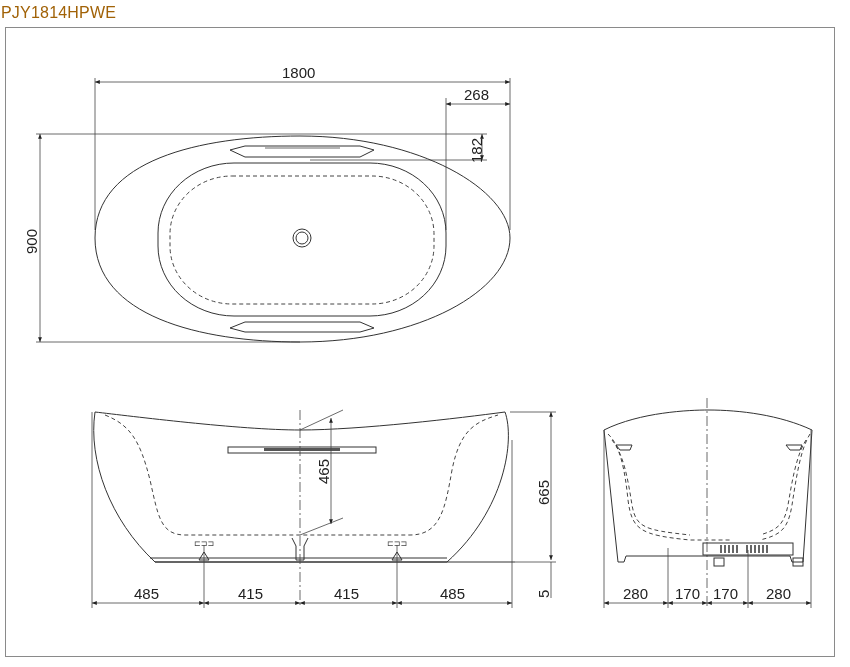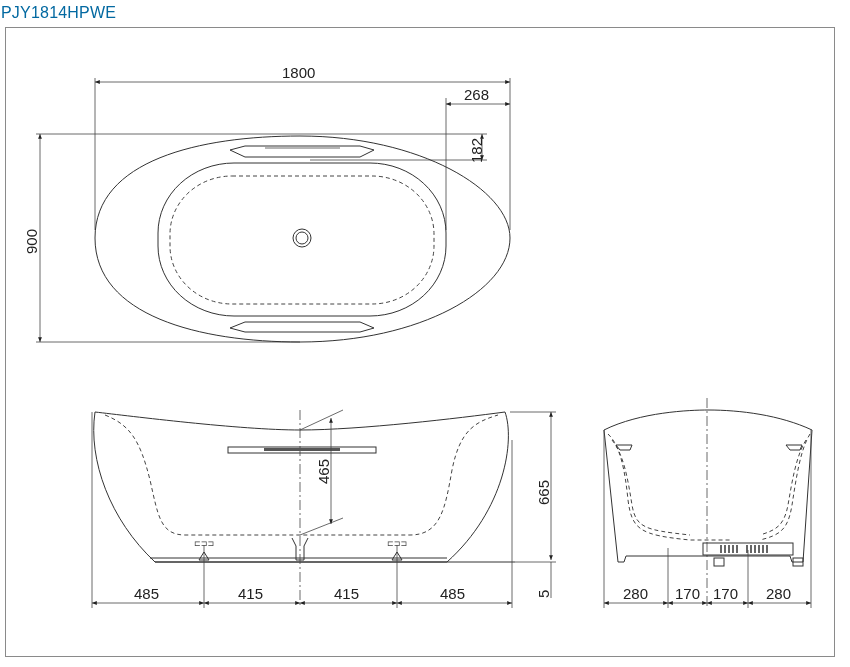--- a/index.html
+++ b/index.html
@@ -1,17 +1,17 @@
 <!DOCTYPE html>
 <html><head>
 <meta charset="utf-8">
 <style>
   html, body { margin: 0; padding: 0; background: #ffffff; }
   body { width: 850px; height: 667px; position: relative; overflow: hidden; font-family: "Liberation Sans", sans-serif; }
-  .model-title { position: absolute; left: 1px; top: 4px; font-size: 16px; color: #0369a1; letter-spacing: 0.2px; }
+  .model-title { position: absolute; left: 1px; top: 4px; font-size: 16px; color: #a16207; letter-spacing: 0.2px; }
   .frame { position: absolute; left: 5px; top: 27px; width: 830px; height: 630px; border: 1.5px solid #8a8a8a; box-sizing: border-box; }
   svg { position: absolute; left: 0; top: 0; }
   .ln { stroke: #333; stroke-width: 1; fill: none; }
   .thin { stroke: #444; stroke-width: 0.8; fill: none; }
   .dash { stroke: #444; stroke-width: 1; fill: none; stroke-dasharray: 4 3; }
   .center { stroke: #444; stroke-width: 0.8; fill: none; stroke-dasharray: 10 3 2 3; }
   .dim-text { font-family: "Liberation Sans", sans-serif; font-size: 15px; fill: #222; }
   .arrow { fill: #222; }
 </style>
 </head>

